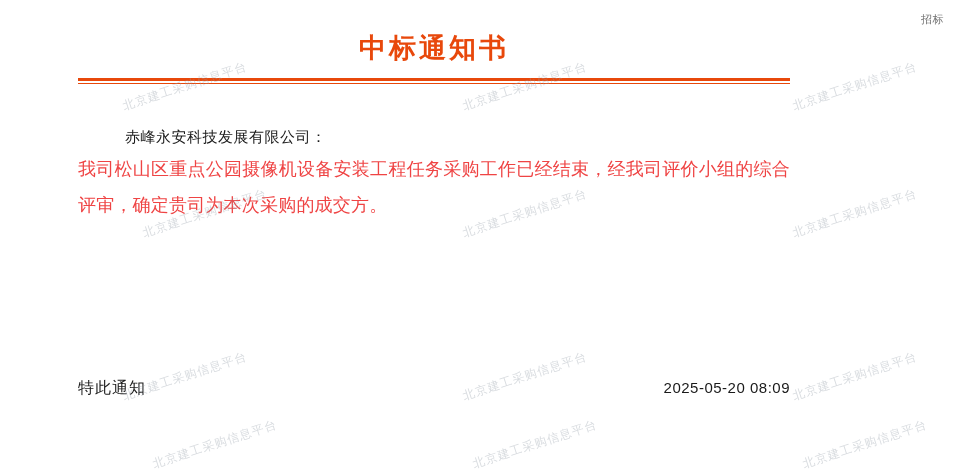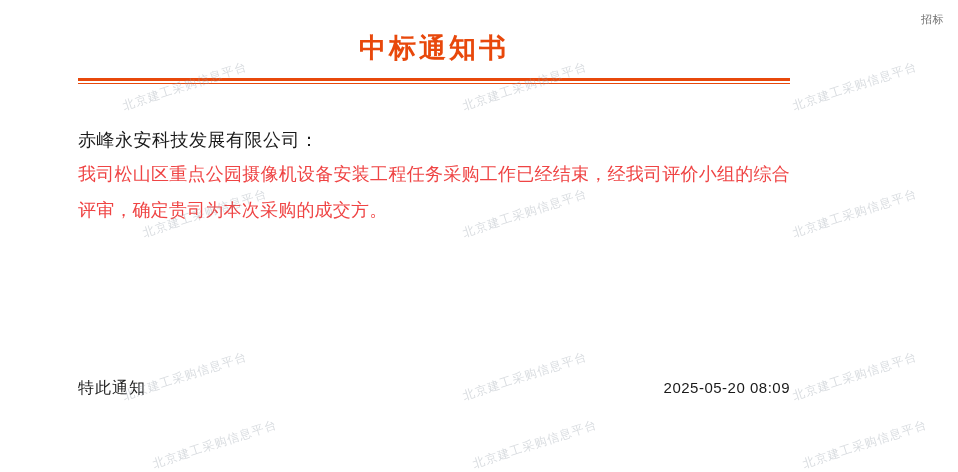--- a/index.html
+++ b/index.html
@@ -63,23 +63,24 @@
     height: 2px;
   }
   .rule-thin {
     height: 1px;
     background: #e8480b;
     width: 100%;
   }
 
   .addressee {
     margin-top: 44px;
-    font-size: 18px;
+    font-size: 15px;
     color: #1a1a1a;
     letter-spacing: 0.5px;
+    margin-left: 47px;
   }
 
   .para {
     margin-top: 4px;
     font-size: 18px;
     color: #ef4444;
     line-height: 2.0;
     text-align: justify;
     letter-spacing: 0.2px;
   }

